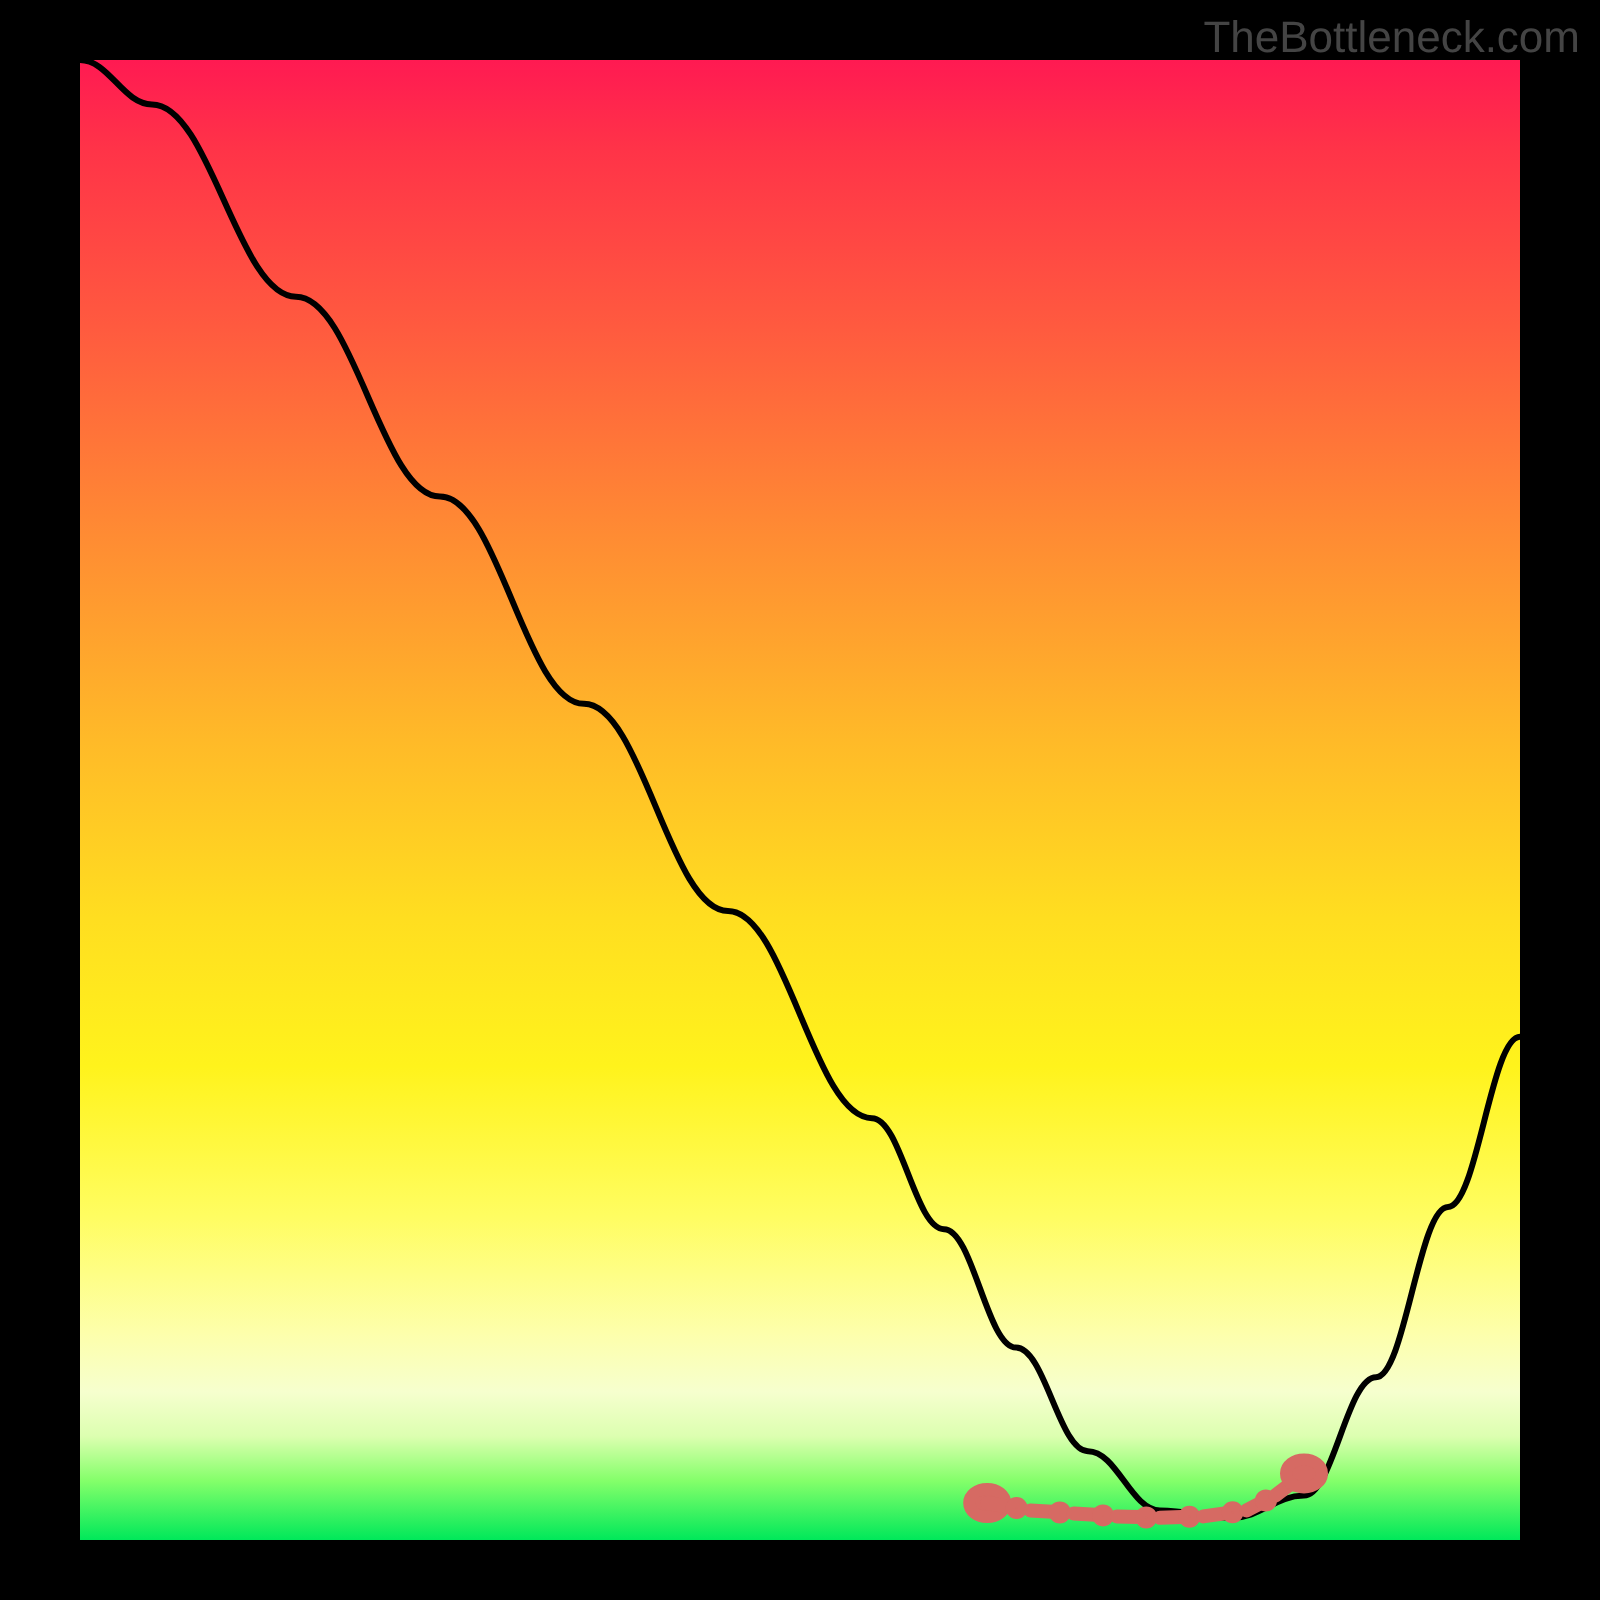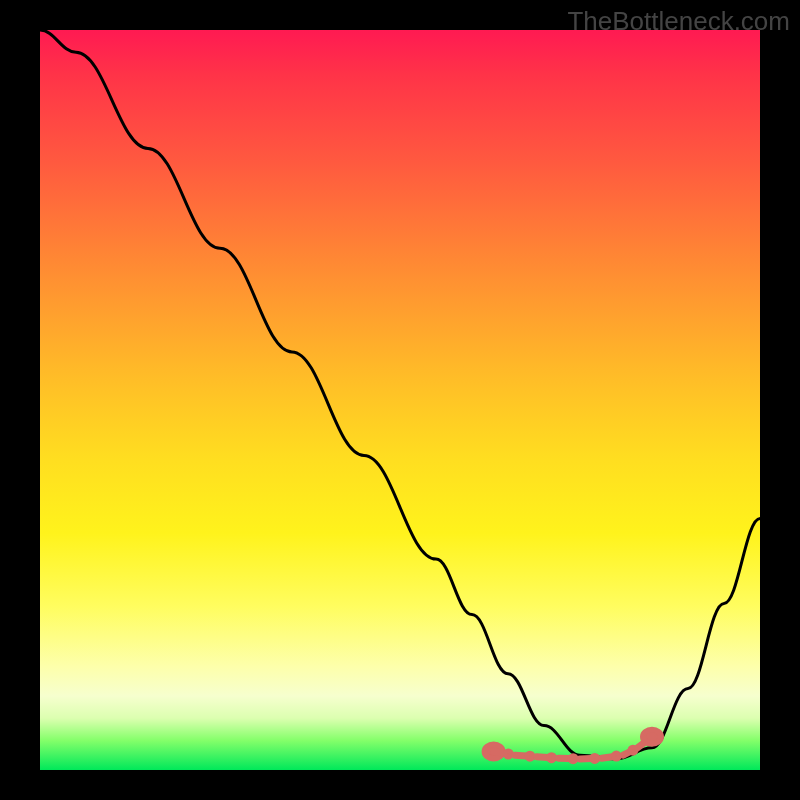--- a/index.html
+++ b/index.html
@@ -9,21 +9,21 @@
     height: 800px;
     background: #000;
     position: relative;
     font-family: Arial, Helvetica, sans-serif;
   }
   .watermark {
     position: absolute;
     top: 6px;
     right: 10px;
     color: #444;
-    font-size: 26px;
+    font-size: 22px;
     font-weight: 500;
     z-index: 10;
   }
   .plot-outer {
     position: absolute;
     left: 0;
     top: 0;
     width: 800px;
     height: 800px;
     background: #000;

